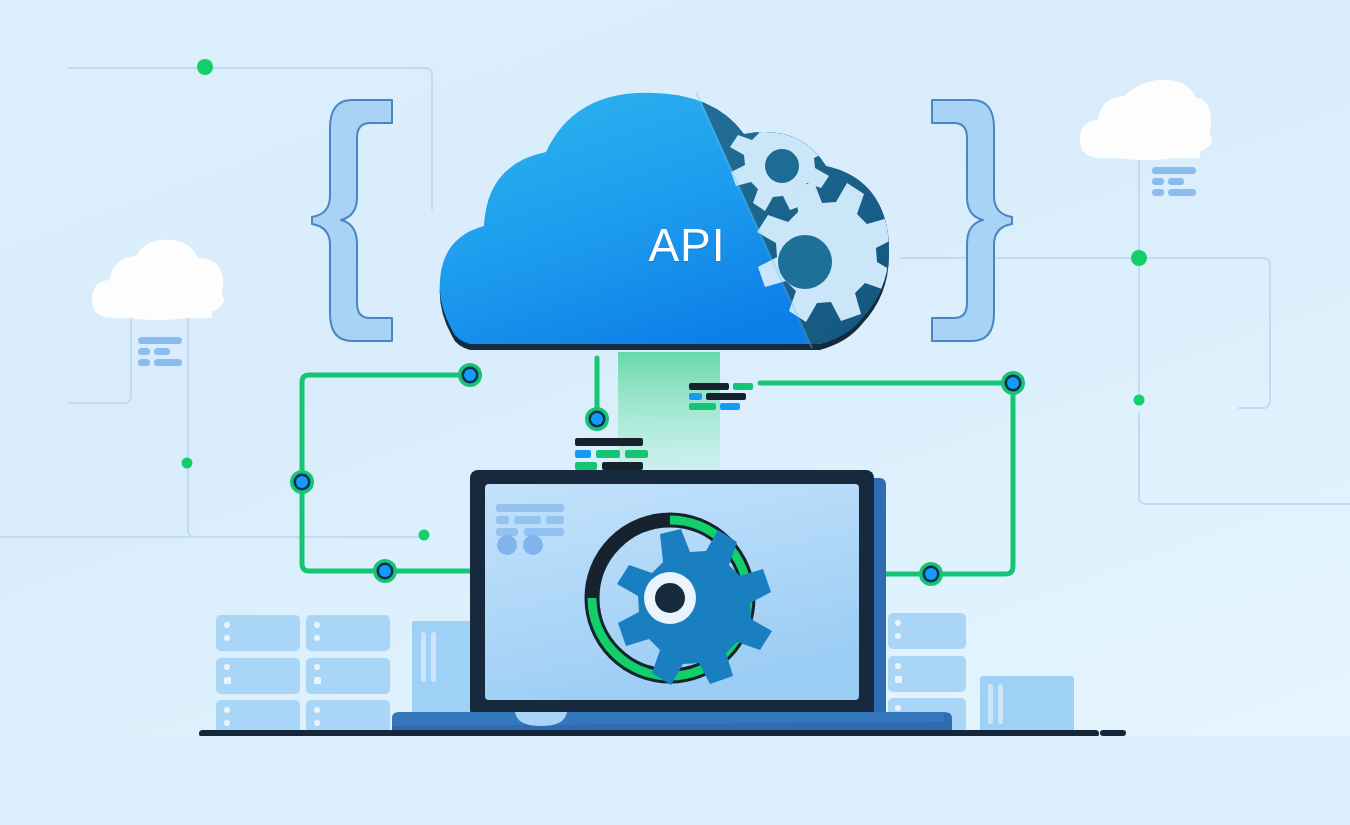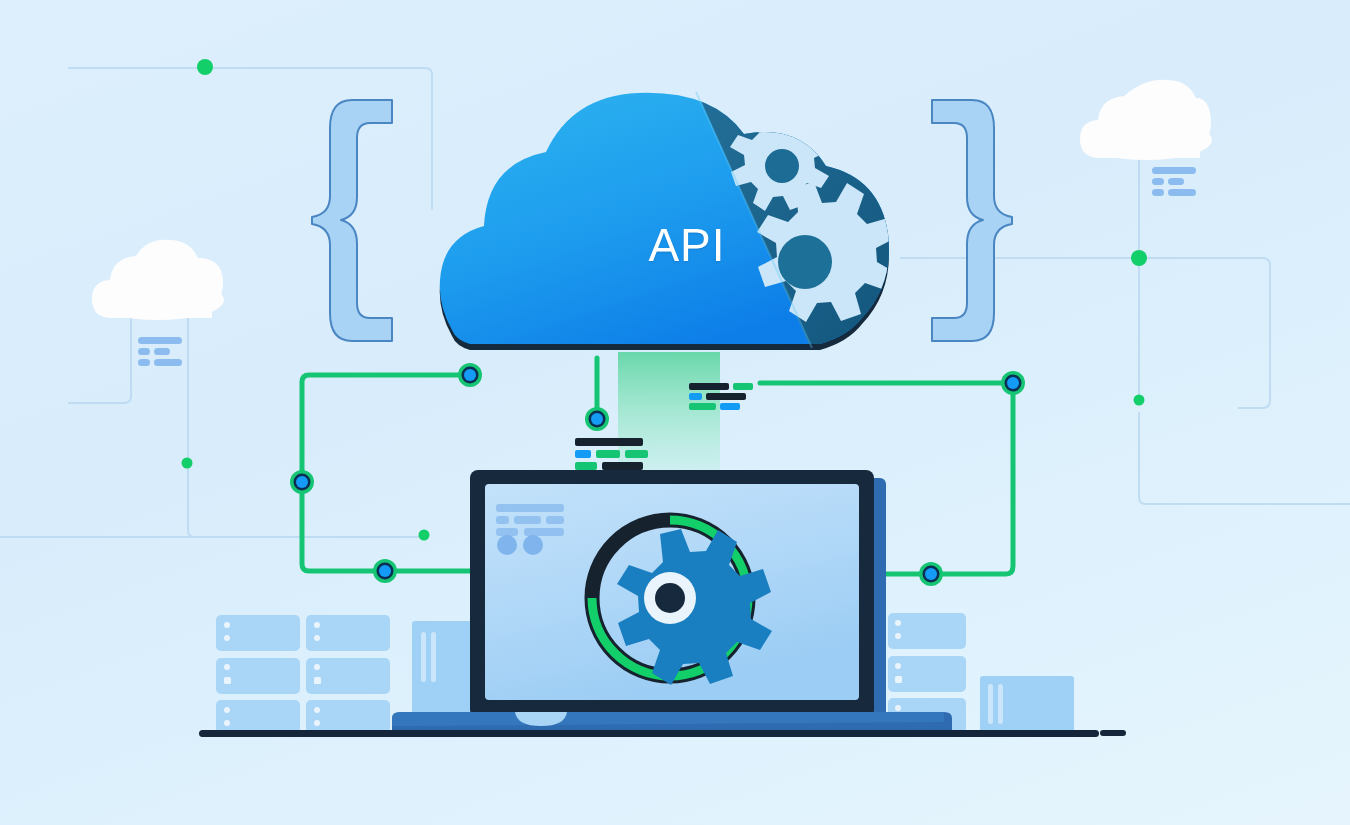--- a/index.html
+++ b/index.html
@@ -1,21 +1,21 @@
 <!DOCTYPE html>
 <html><head>
 <meta charset="utf-8">
 <style>
   html,body{margin:0;padding:0;}
   body{
     width:1350px;height:825px;overflow:hidden;
     font-family:"Liberation Sans", sans-serif;
     background:#dbeefc;
   }
-  #stage{position:relative;width:1350px;height:825px;overflow:hidden;}
+  #stage{position:relative;width:1350px;height:736px;overflow:hidden;}
   #bg{
     position:absolute;inset:0;
     background:linear-gradient(160deg,#ddeffd 0%,#d8ecfb 40%,#dff2fd 75%,#e6f5fd 100%);
   }
   svg.layer{position:absolute;left:0;top:0;width:1350px;height:825px;overflow:visible;}
   .apitext{
     position:absolute;
     left:612px;top:218px;width:150px;
     text-align:center;
     color:#ffffff;

